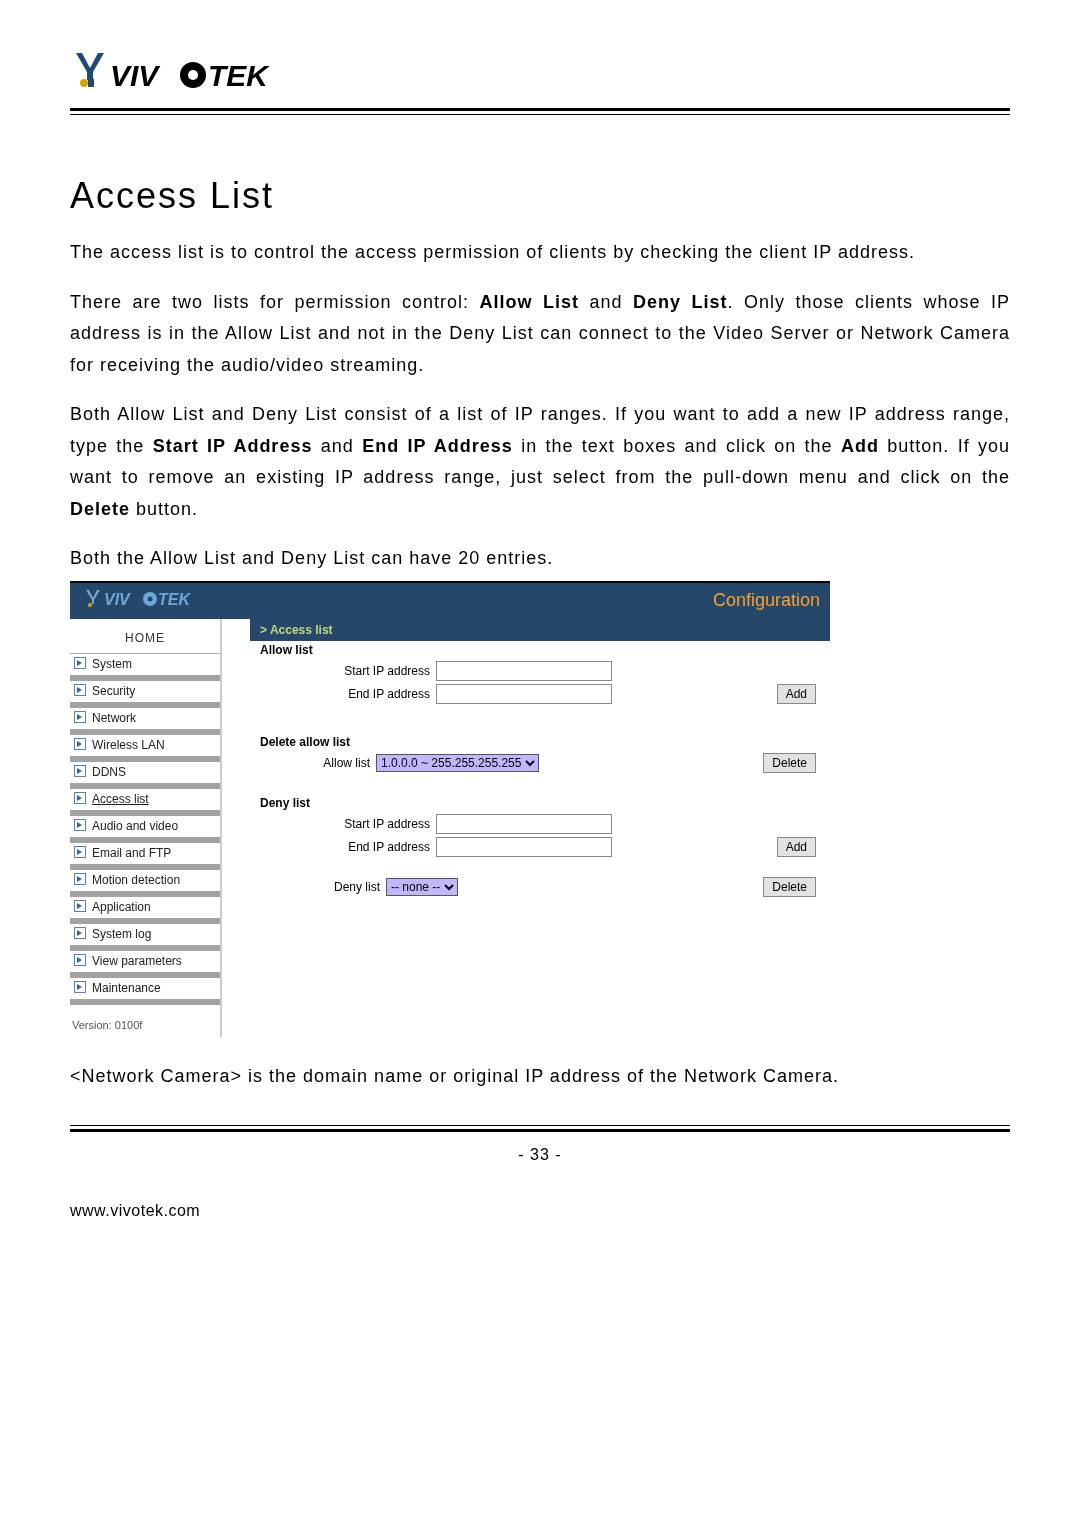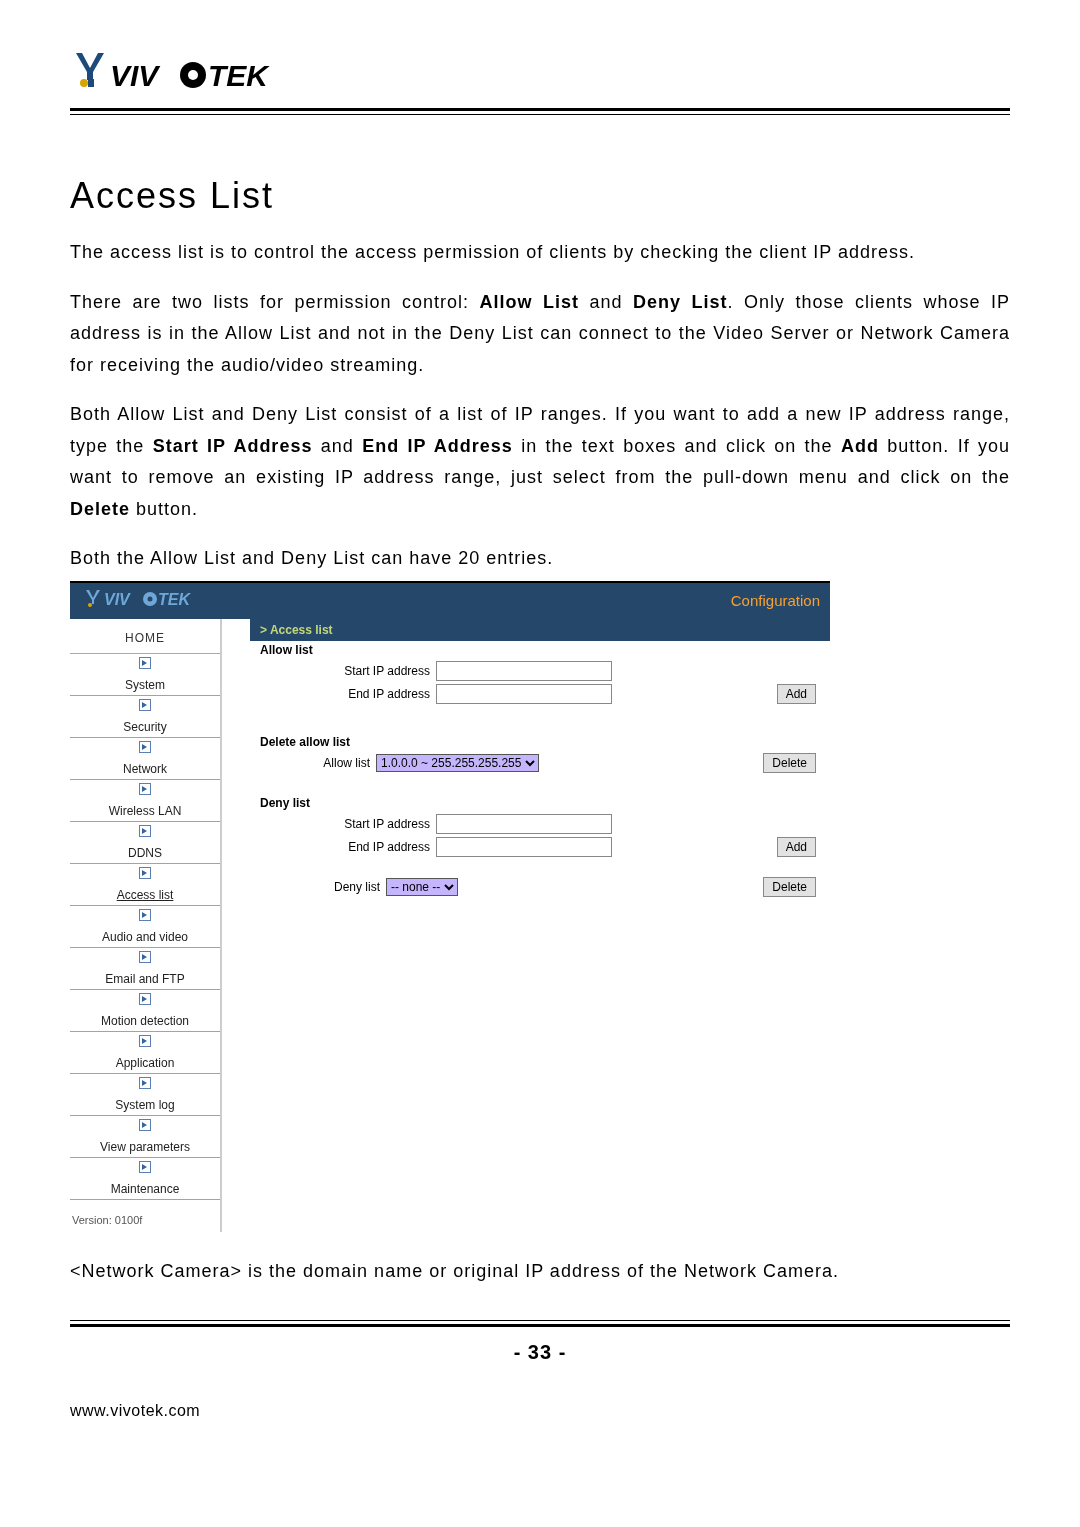--- a/index.html
+++ b/index.html
@@ -68,47 +68,46 @@
     background: #25476a;
     color: #fff;
     display: flex;
     justify-content: space-between;
     align-items: center;
     padding: 4px 10px 4px 14px;
     height: 28px;
   }
   .shot-topbar .conf {
     color: #f8a030;
-    font-size: 15px;
+    font-size: 18px;
   }
   .shot-topbar .small-logo {
     display: inline-block;
   }
   .nav-home {
     text-align: center;
     font-size: 12px;
     padding: 8px 0 8px 0;
     color: #333;
     letter-spacing: 1px;
   }
   .nav-list {
     list-style: none;
     margin: 0;
     padding: 0;
     border-top: 1px solid #aaa;
   }
   .nav-list li {
-    border-bottom: 1px solid #a3a3a3;
+    border-bottom: 6px solid #a3a3a3;
     padding: 3px 4px 3px 4px;
     display: flex;
     align-items: center;
     gap: 6px;
     font-size: 12px;
     color: #222;
-    flex-direction: column;
   }
   .nav-list li .arrow-icon {
     width: 12px;
     height: 12px;
     flex: none;
   }
   .nav-list li .label.current {
     text-decoration: underline;
   }
   .version {
@@ -179,22 +178,22 @@
     line-height: 1.7;
   }
   .bottom-rule {
     border-top: 1px solid #000;
     border-bottom: 3px solid #000;
     height: 3px;
     margin-top: 34px;
   }
   .page-num {
     text-align: center;
-    font-size: 20px;
-    font-weight: bold;
+    font-size: 16px;
+    font-weight: normal;
     margin-top: 14px;
     letter-spacing: 1px;
   }
   .footer-url {
     text-align: left;
     font-size: 16px;
     margin-top: 38px;
     letter-spacing: 0.5px;
   }
 </style>

